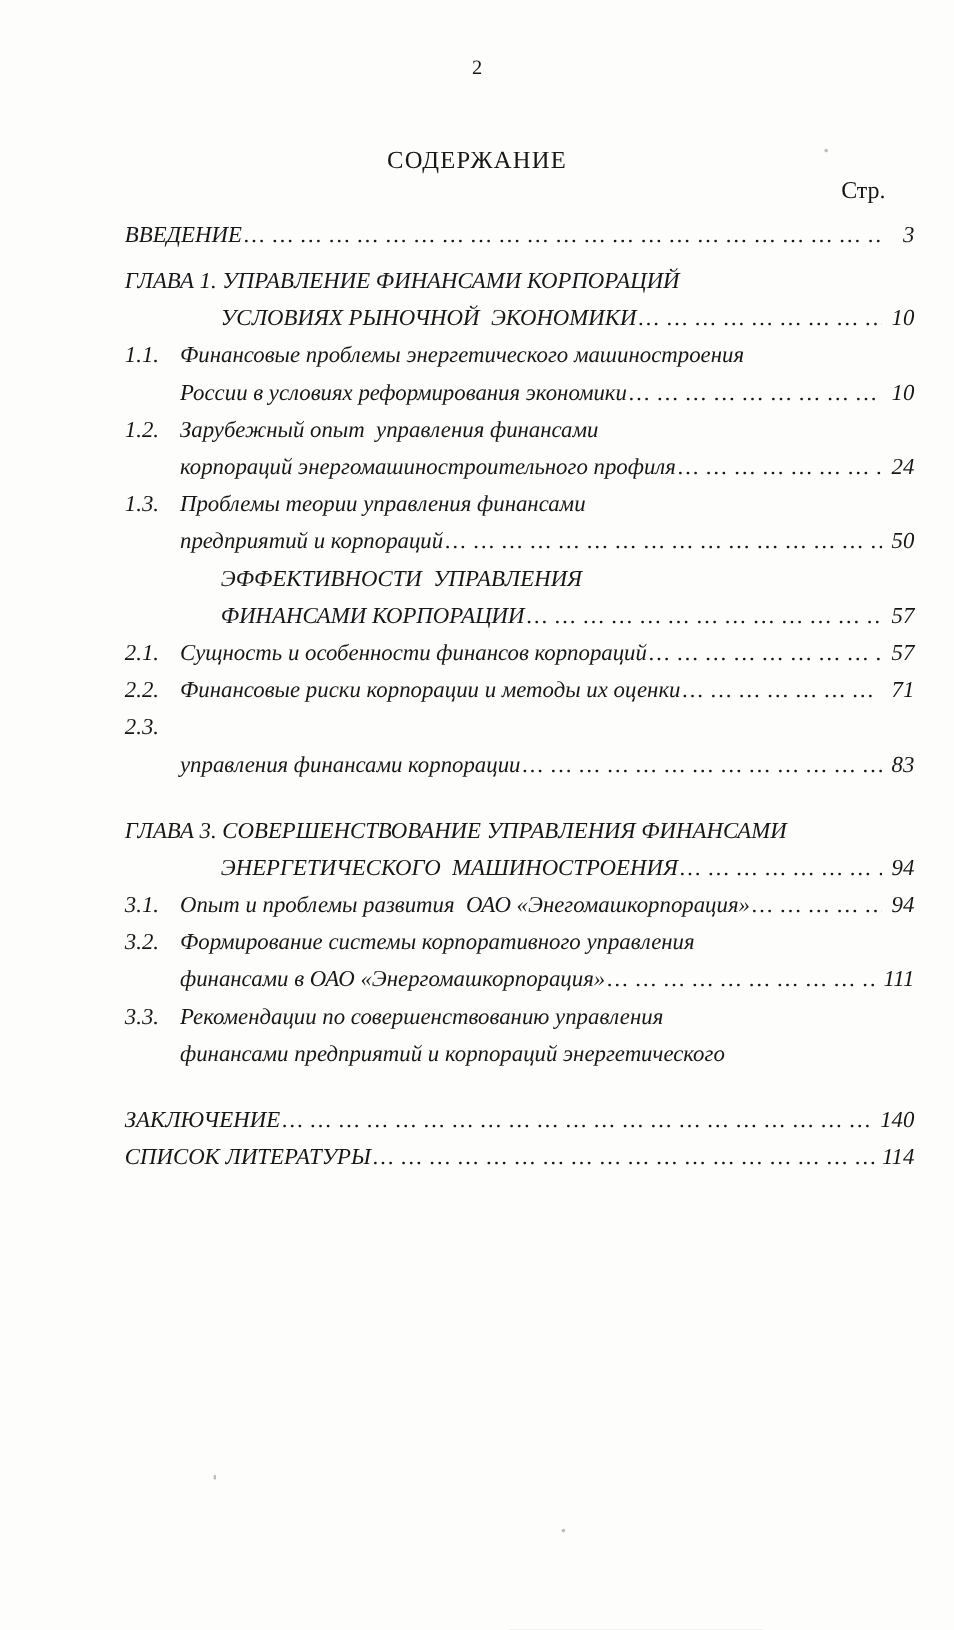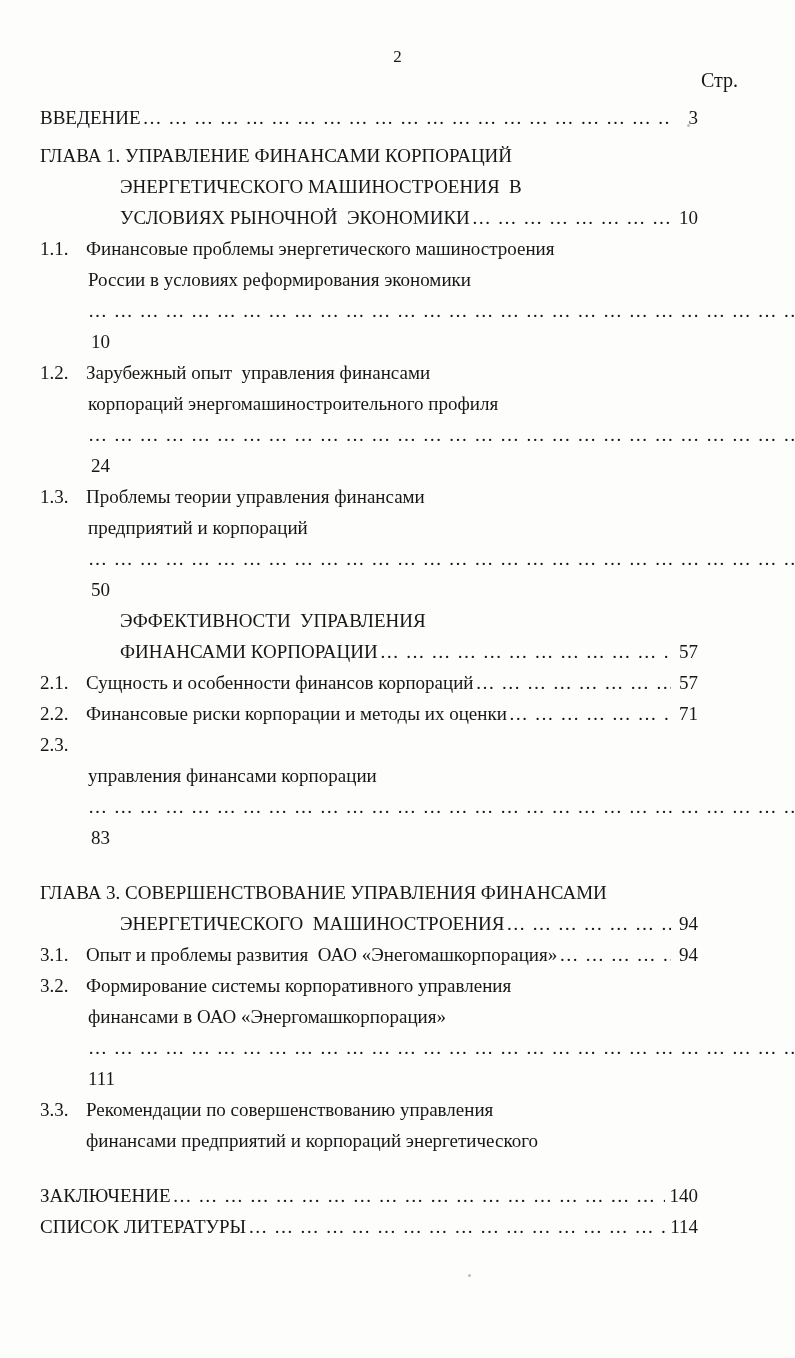--- a/index.html
+++ b/index.html
@@ -26,32 +26,33 @@
     letter-spacing: 1px;
   }
   .str {
     width: 658px;
     margin: 2px 0 0 80px;
     text-align: right;
     font-size: 20px;
   }
   .toc {
     width: 658px;
-    margin: 10px 0 0 40px;
+    margin: 10px 0 0 104px;
+    font-style: italic;
   }
   .row {
     display: flex;
     align-items: baseline;
     line-height: 31px;
     min-height: 31px;
   }
   .row .t { white-space: pre; flex: 0 0 auto; }
   .row .num { flex: 0 0 46px; white-space: pre; }
   .ch { padding-left: 80px; }
-  .ic { padding-left: 46px; flex-direction: column; }
+  .ic { padding-left: 46px; }
   .leader {
     flex: 1 1 auto;
     min-width: 0;
     overflow: hidden;
     white-space: nowrap;
     margin: 0 5px 0 2px;
   }
   .leader::after {
     content: "… … … … … … … … … … … … … … … … … … … … … … … … … … … … … … … … … … … …";
     letter-spacing: 1px;
@@ -72,35 +73,33 @@
   .s1 { left: 687px; top: 124px; width: 3px; height: 3px; }
   .s2 { left: 178px; top: 1229px; width: 2px; height: 4px; border-radius: 1px; }
   .s3 { left: 468px; top: 1274px; width: 3px; height: 3px; }
 </style>
 </head>
 <body>
 
 <div class="page">
 
   <div class="pageno">2</div>
+  <div class="title">СОДЕРЖАНИЕ</div>
   <div class="str">Стр.</div>
 
   <div class="toc">
 
     <div class="row">
       <span class="t">ВВЕДЕНИЕ</span>
       <span class="leader"></span>
       <span class="pg">3</span>
     </div>
 
     <div class="row np gap-sm">
       <span class="t">ГЛАВА 1. УПРАВЛЕНИЕ ФИНАНСАМИ КОРПОРАЦИЙ</span>
-    </div>
-    <div class="row np ch">
-      <span class="t">ЭНЕРГЕТИЧЕСКОГО МАШИНОСТРОЕНИЯ  В</span>
     </div>
     <div class="row ch">
       <span class="t">УСЛОВИЯХ РЫНОЧНОЙ  ЭКОНОМИКИ</span>
       <span class="leader"></span>
       <span class="pg">10</span>
     </div>
 
     <div class="row np item">
       <span class="num">1.1.</span>
       <span class="t">Финансовые проблемы энергетического машиностроения</span>

